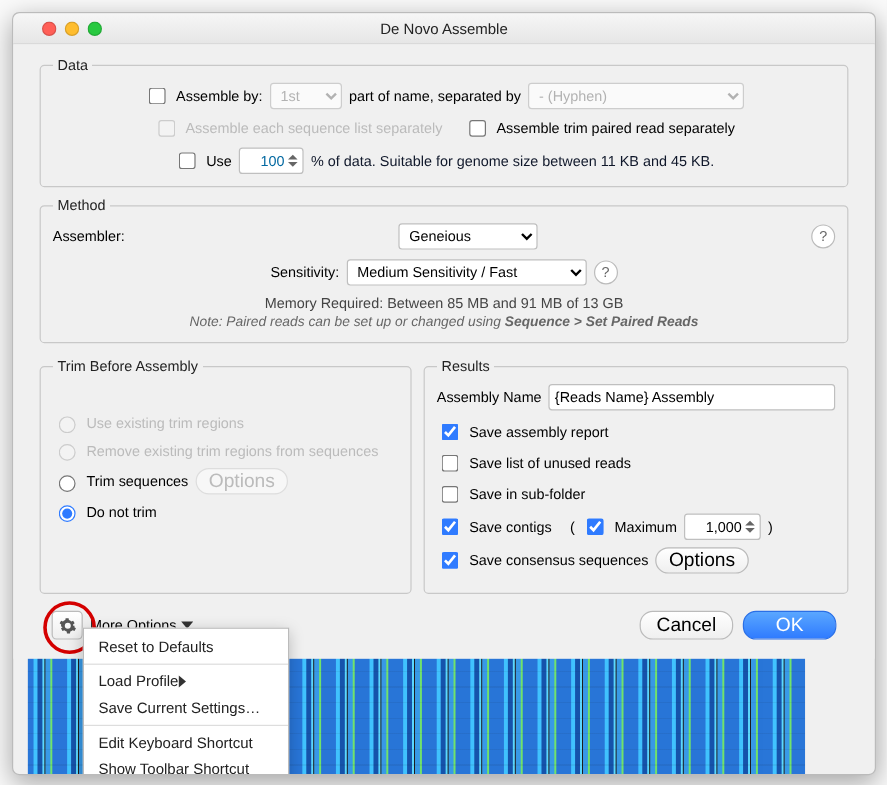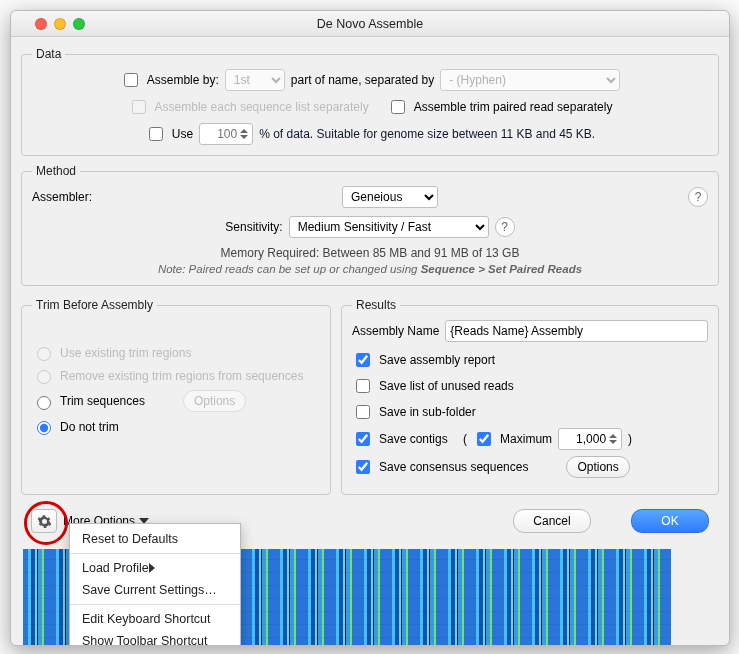--- a/index.html
+++ b/index.html
@@ -27,32 +27,32 @@
     border-bottom:1px solid #ccc;
     border-radius: 6px 6px 0 0;
     position:relative;
   }
   .traffic { display:flex; gap:7px; }
   .dot { width:12px; height:12px; border-radius:50%; border:0.5px solid rgba(0,0,0,.15); }
   .dot.red{background:#ff5f57;}
   .dot.yellow{background:#ffbd2e;}
   .dot.green{background:#28c940;}
   .title { position:absolute; left:0; right:0; text-align:center; font-size:12.5px; color:#222; pointer-events:none;}
-  .body { padding: 6px 10px 8px; }
+  .body { padding: 6px 22px 8px; }
   fieldset {
     border:1px solid #c8c8c8;
     border-radius:4px;
     margin: 4px 0 8px;
     padding: 8px 10px 10px;
     background:#f0f0f0;
   }
   legend { padding: 0 4px; color:#222; font-size:12px; }
   .row { display:flex; align-items:center; gap:6px; flex-wrap: wrap; }
   .center { justify-content:center; }
-  .muted { color:#737373; }
+  .muted { color:#0369a1; }
   .muted-dark { color:#0f172a; }
   input[type=text], select, input[type=number] {
     font-size:12px;
     padding:2px 4px;
     border:1px solid #bfbfbf;
     border-radius:3px;
     background:#fff;
     height:22px;
   }
   select { height:22px; }
@@ -74,24 +74,23 @@
   .right{ flex:1; }
   .radio-row, .check-row { display:flex; align-items:center; gap:6px; margin:6px 0; }
   input[type=radio], input[type=checkbox]{ width:14px; height:14px; }
   input[type=checkbox]:checked{ accent-color:#2f7bff; }
   input[type=radio]:checked{ accent-color:#2f7bff; }
   .btn {
     background: linear-gradient(#ffffff,#efefef);
     border:1px solid #bbb;
     border-radius:11px;
     padding:3px 12px;
-    font-size:12px;
+    font-size:16px;
     cursor:pointer;
     height:24px;
-    margin-left:32px;
   }
   .btn.small{ padding:2px 10px; height:22px;}
   .btn.primary{
     background: linear-gradient(#5aa7ff,#2f7bff);
     color:#fff; border:1px solid #2a6fe6;
   }
   .footer{
     display:flex; align-items:center; padding:6px 10px 8px; gap:8px;
     border-top:0;
   }
@@ -208,21 +207,21 @@
         </span>
         <span class="muted-dark">% of data. Suitable for genome size between 11 KB and 45 KB.</span>
       </div>
     </fieldset>
 
     <fieldset>
       <legend>Method</legend>
 
       <div class="row center" style="margin-bottom:8px;justify-content:space-between;">
         <span>Assembler:</span>
-        <select style="width:96px;">
+        <select style="width:116px;">
           <option>Geneious</option>
         </select>
         <span class="help">?</span>
       </div>
 
       <div class="row center" style="margin-bottom:8px;">
         <span>Sensitivity:</span>
         <select style="width:200px;">
           <option>Medium Sensitivity / Fast</option>
         </select>

